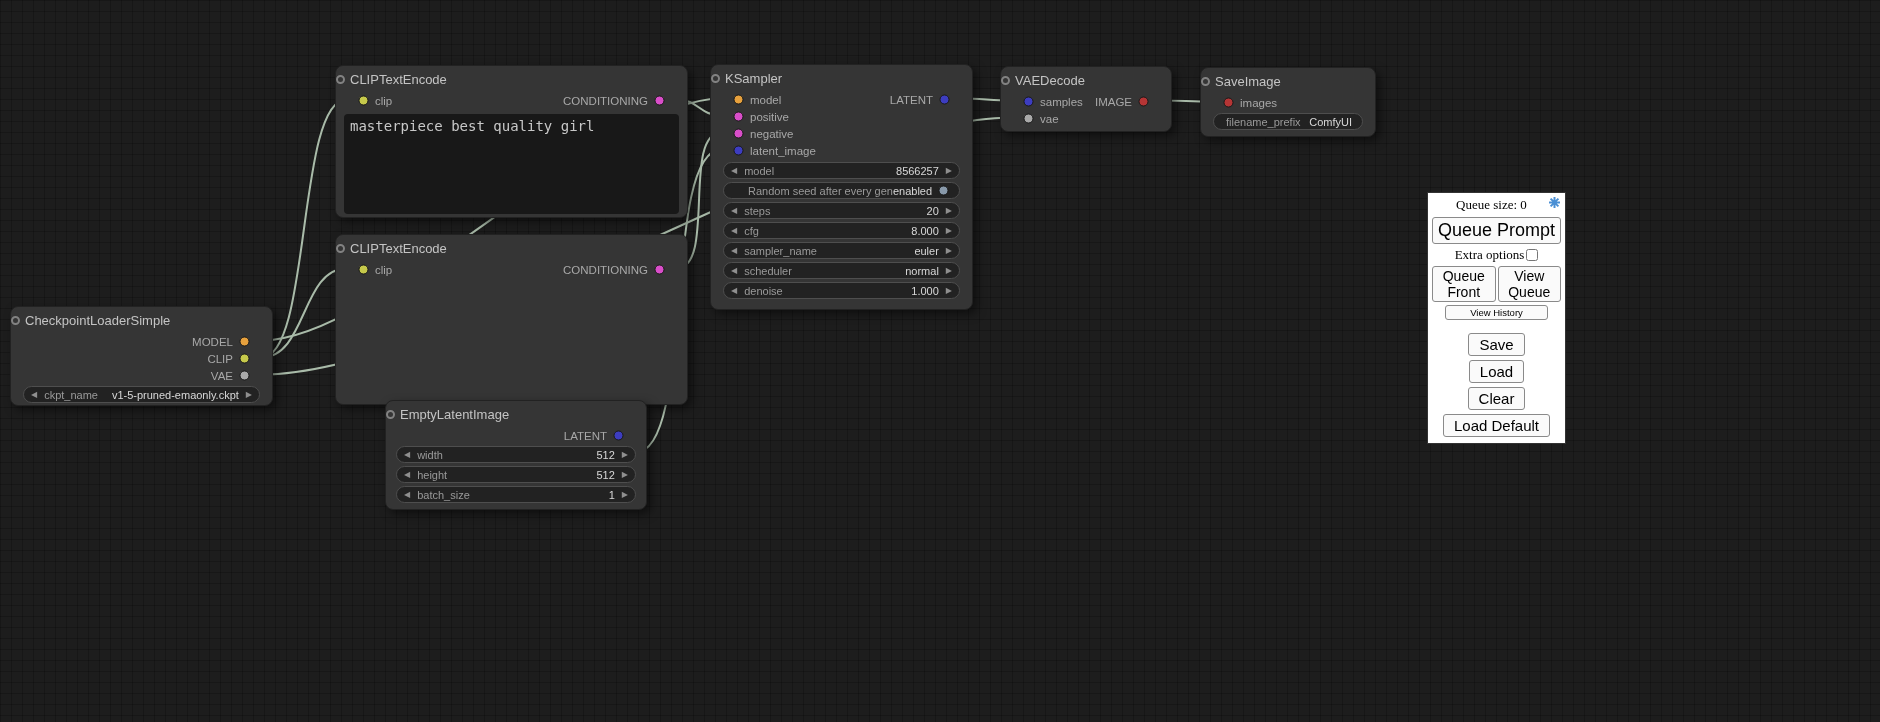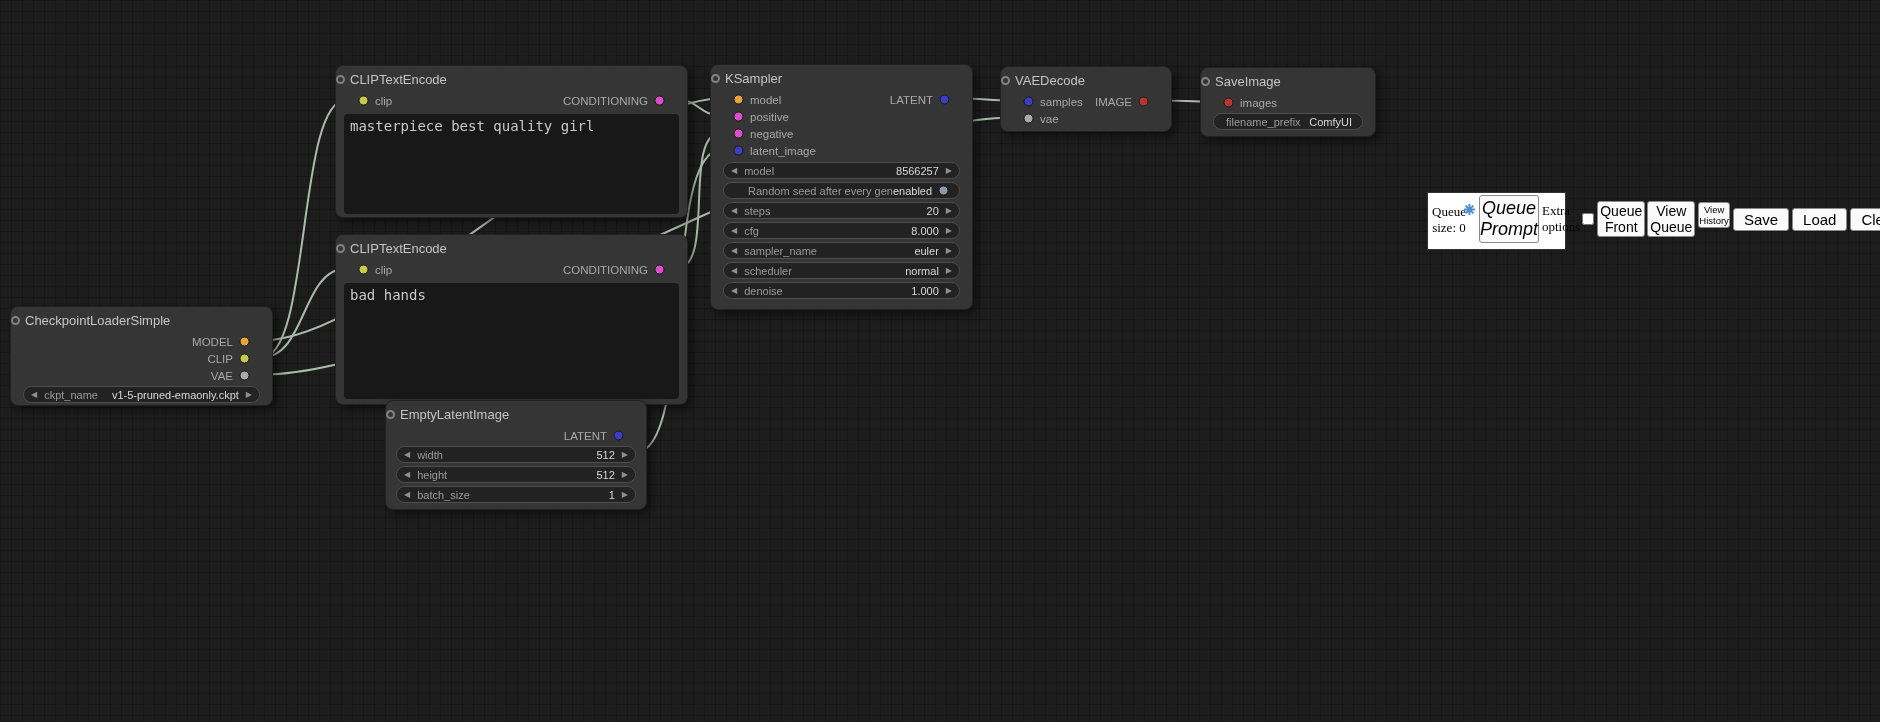--- a/index.html
+++ b/index.html
@@ -54,32 +54,32 @@
   .widget .togglemark { margin-left:6px; }
   .prompt-text {
     margin:5px 8px 0; background:#181818; border-radius:4px;
     padding:4px 6px; font-family:"DejaVu Sans Mono", monospace;
     font-size:14px; color:#c8c8c8; overflow:hidden; cursor:text;
   }
 
   #menu {
     position:absolute; left:1427px; top:192px; width:139px; z-index:3;
     background:#ffffff; border:1px solid #333; color:#000;
-    display:flex; flex-direction:row; align-items:center;
+    display:flex; flex-direction:column; align-items:center;
     padding:2px 4px 6px; gap:3px;
     font-family:"Liberation Serif", serif;
   }
   #menu .qsize { position:relative; width:100%; text-align:center; font-size:13px; padding:2px 10px 1px 0; }
   #menu .gear { position:absolute; right:0; top:1px; cursor:pointer; }
   .btn {
     font-family:"Liberation Sans", sans-serif;
     background:#fafafa; border:1px solid #8a8a8a; border-radius:3px;
     color:#000; text-align:center; cursor:pointer;
   }
-  #queue-btn { width:100%; font-size:18px; padding:2px 0;font-style:italic; }
+  #queue-btn { width:100%; font-size:18px; padding:2px 0; }
   .extra { font-size:13px; display:flex; align-items:center; gap:2px; }
   .extra input { width:12px; height:12px; }
   .row2 { display:flex; width:100%; gap:2px; }
   .btn.small { font-size:14px; padding:1px 2px; flex:1; }
   #view-history { font-size:9.5px; width:80%; padding:1px 0; margin-bottom:9px; }
   .btn.big { font-size:15px; padding:2px 10px; margin-top:1px; }
 </style>
 </head>
 <body>
 
@@ -169,21 +169,20 @@
         </svg>
       <span>clip</span>
     </span>
     <span class="pgroup">
       <span>CONDITIONING</span>
       <svg class="dot" width="11" height="11">
           <circle cx="5.5" cy="5.5" r="4.5" stroke="#191919" stroke-width="1" fill="#d94ec9"></circle>
         </svg>
     </span>
   </div>
-  <div class="prompt-text" style="height:116px;">bad hands</div>
 </div>
 
 <div class="node" style="left:710px; top:64px; width:263px; height:246px;">
   <div class="node-title">
     <span class="collapse-dot"></span>
     <span>KSampler</span>
   </div>
   <div class="port-row">
     <span class="pgroup">
       <svg class="dot" width="11" height="11">

